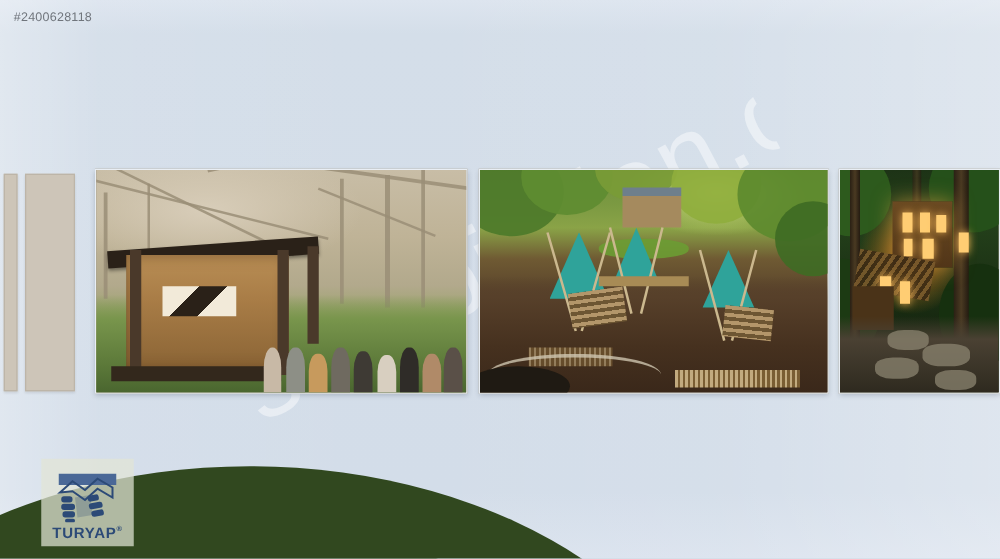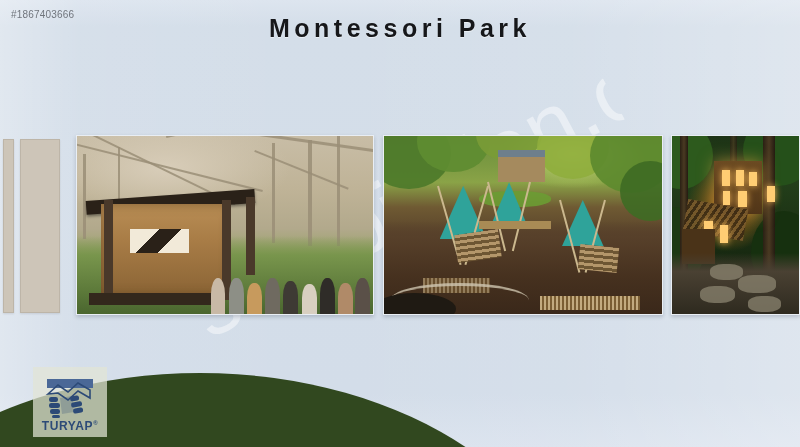--- a/index.html
+++ b/index.html
@@ -329,23 +329,22 @@
     color: #2c4a77;
   }
 </style>
 </head>
 <body>
 
 <div class="slide">
 
   <div class="watermark">sahibinden.com</div>
 
-  <div class="listing-id">#1867403666</div>
-
-  <div class="title">Montessori Park</div>
+  <div class="listing-id">#2400628118</div>
+
 
 
   <div class="strip strip-1"></div>
   <div class="strip strip-2"></div>
 
   <div class="photo photo-1">
     <div class="ph">
       <div class="p1-sky"></div>
       <div class="p1-branch" style="left:-5%;top:2%;width:70%;height:2px;transform:rotate(14deg);"></div>
       <div class="p1-branch" style="left:4%;top:-2%;width:55%;height:2px;transform:rotate(26deg);"></div>

